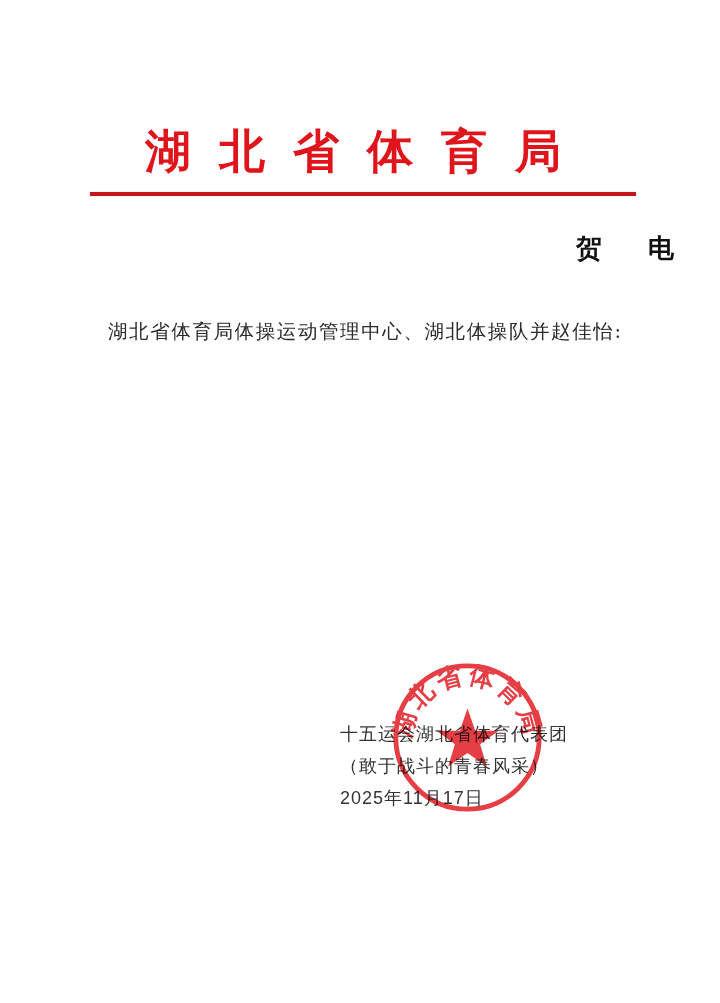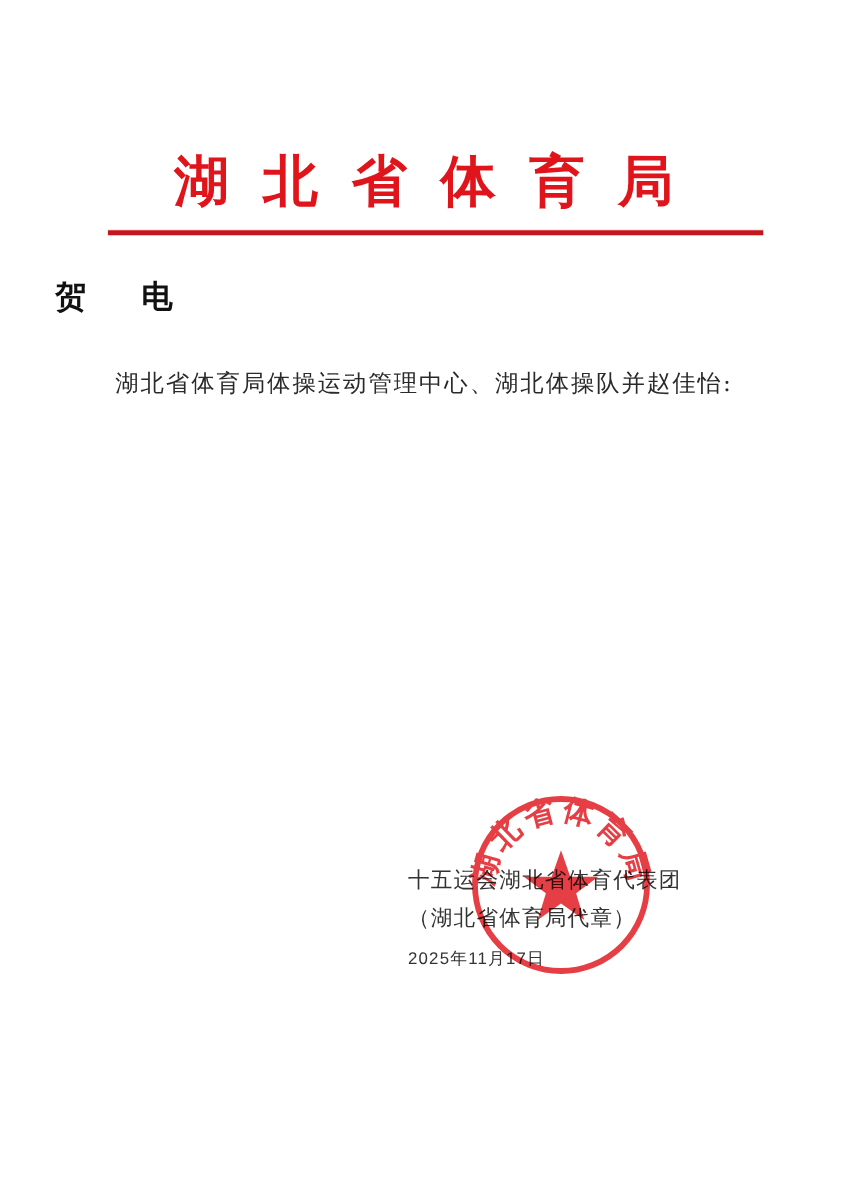--- a/index.html
+++ b/index.html
@@ -37,63 +37,63 @@
       width: 546px;
       height: 4px;
       background: #c4161c;
       box-shadow: 0 0 1px #e88;
     }
     .doc-title {
       position: absolute;
       left: 0;
       top: 228px;
       width: 720px;
-      text-align: left;
+      text-align: right;
       font-family: "DejaVu Serif", "Liberation Serif", serif;
       font-weight: bold;
       font-size: 26px;
       line-height: 40px;
       color: #111111;
       letter-spacing: 46px;
       padding-left: 46px;
       box-sizing: border-box;
     }
     .body-text {
       position: absolute;
       left: 96px;
       top: 301px;
       width: 540px;
       font-size: 19.5px;
       line-height: 37px;
       color: #2a2a2a;
       letter-spacing: 1.6px;
     }
     .body-text p {
-      margin: 0;
+      margin: 12px;
       text-align: justify;
       text-align-last: left;
     }
     .body-text p.indent {
       text-indent: 40px;
     }
     .signature {
       position: absolute;
       left: 340px;
       top: 718px;
       width: 260px;
       font-size: 18px;
       line-height: 32px;
       color: #333333;
       text-align: left;
       letter-spacing: 1px;
       z-index: 1;
     }
     .signature .date {
       font-family: "Liberation Sans", "DejaVu Sans", sans-serif;
-      font-size: 14px;
+      font-size: 18px;
     }
     .stamp {
       position: absolute;
       left: 390px;
       top: 660px;
       width: 155px;
       height: 155px;
       z-index: 2;
       opacity: 0.82;
       mix-blend-mode: multiply;
@@ -106,21 +106,21 @@
 <div class="red-rule"></div>
 
 <div class="doc-title">贺电</div>
 
 <div class="body-text">
   <p>湖北省体育局体操运动管理中心、湖北体操队并赵佳怡:</p>
 </div>
 
 <div class="signature">
   <div>十五运会湖北省体育代表团</div>
-  <div>（湖北省体育局代章）</div>
+  <div>（敢于战斗的青春风采）</div>
   <div class="date">2025年11月17日</div>
 </div>
 
 <svg class="stamp" viewBox="0 0 160 160" xmlns="http://www.w3.org/2000/svg">
   <defs>
     <path id="stampArc" d="M 30 112 A 58 58 0 1 1 130 112"></path>
   </defs>
   <circle cx="80" cy="80" r="74" fill="none" stroke="#e0141b" stroke-width="5"></circle>
   <text font-family="DejaVu Sans, sans-serif" font-weight="bold" font-size="26" fill="#e0141b" letter-spacing="4">
     <textPath href="#stampArc" startOffset="50%" text-anchor="middle">湖北省体育局</textPath>

